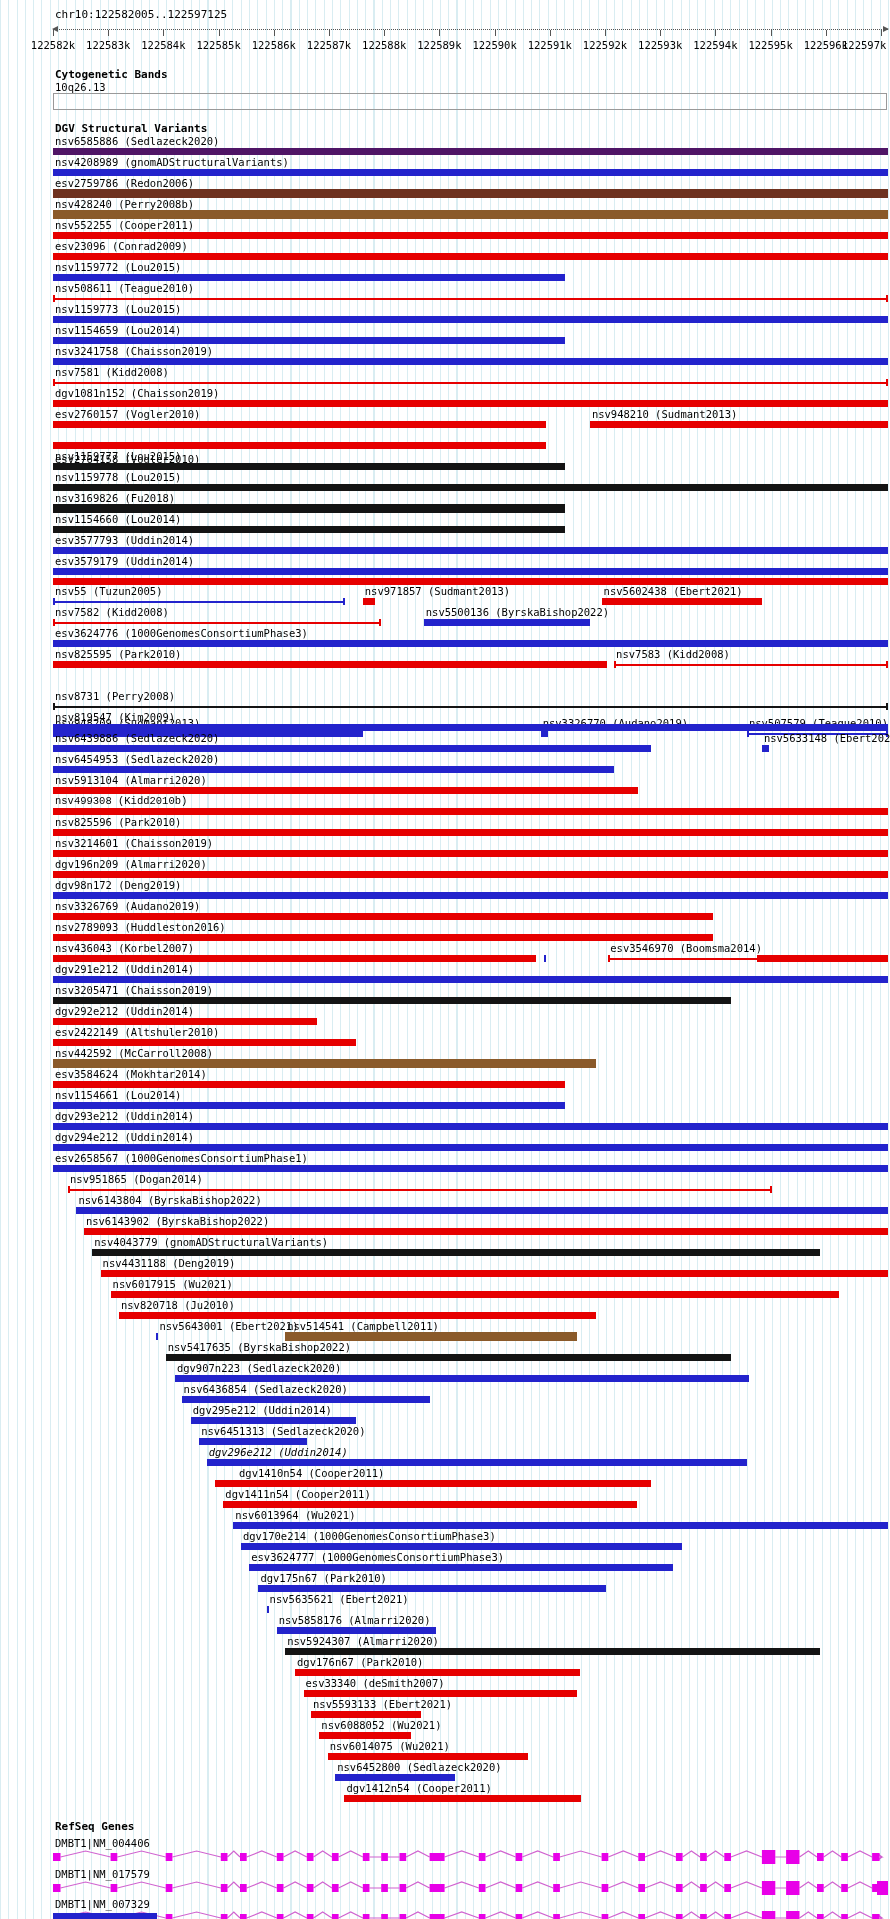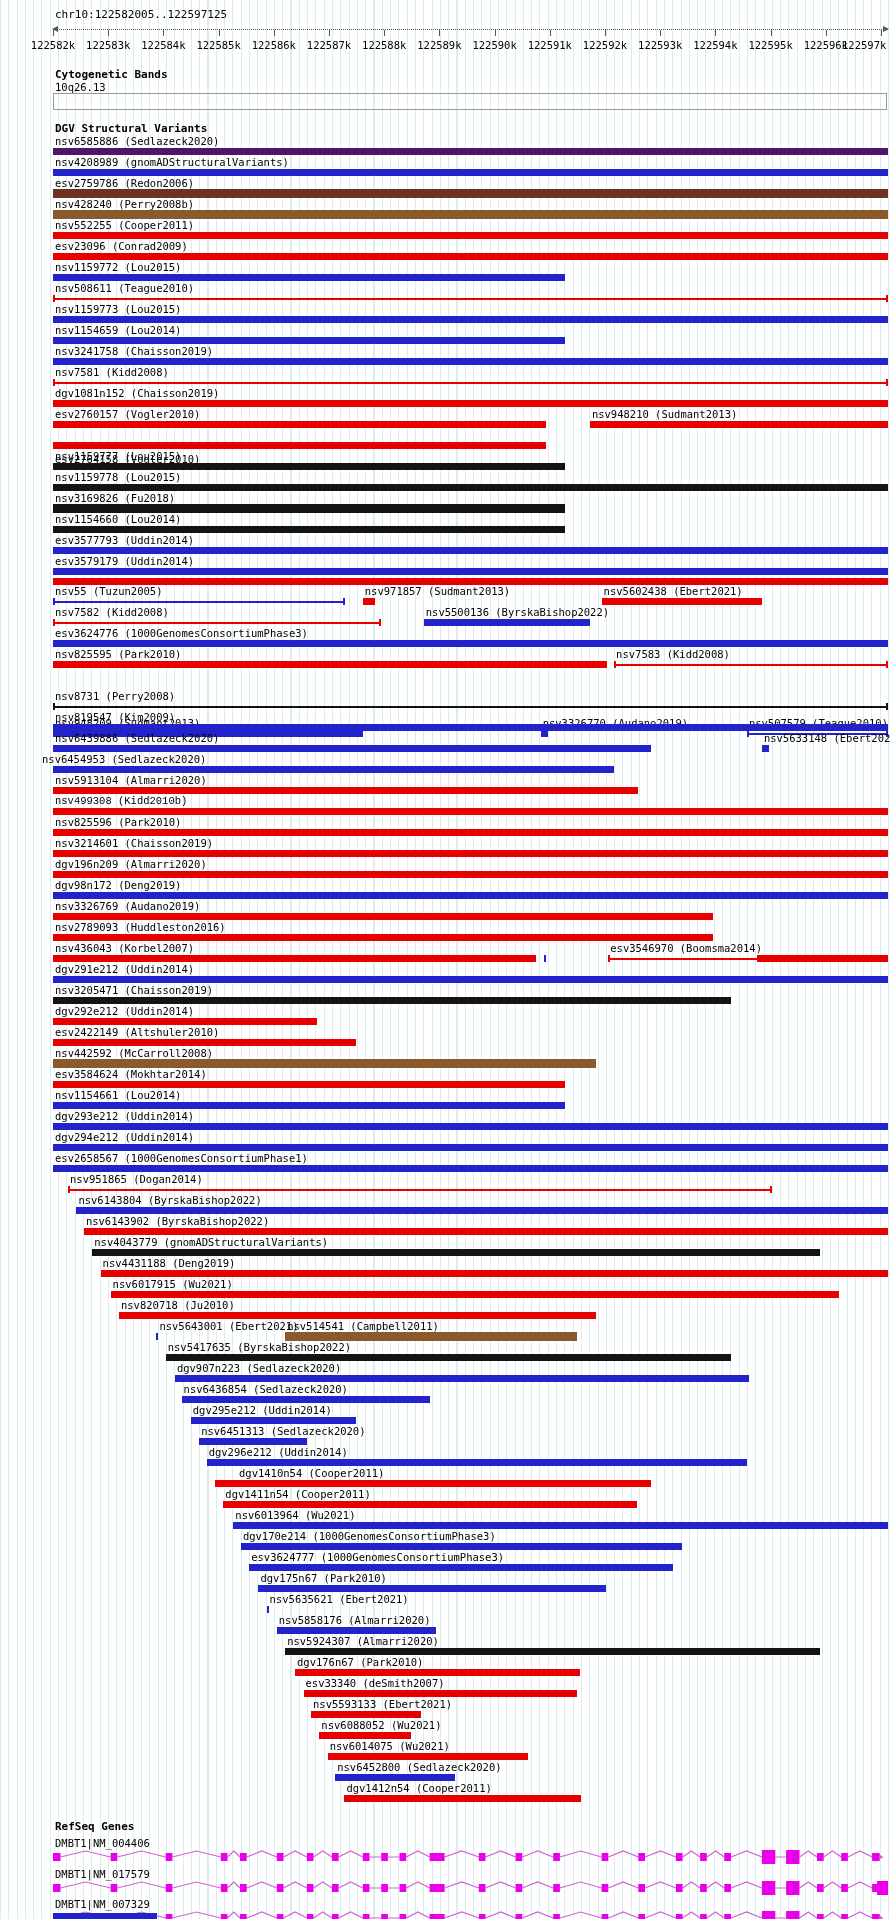--- a/index.html
+++ b/index.html
@@ -221,21 +221,21 @@
       <span class="vlabel" style="left: 55px;">nsv819547 (Kim2009)</span>
       <div class="vbar" style="left: 53px; width: 835px; top: 12px; height: 7px; background: rgb(35, 35, 204);"></div>
     </div>
     <div class="vrow" style="top: 733px; height: 21px;">
       <span class="vlabel" style="left: 55px;">nsv6439886 (Sedlazeck2020)</span>
       <div class="vbar" style="left: 53px; width: 597.86px; top: 12px; height: 7px; background: rgb(35, 35, 204);"></div>
       <span class="vlabel" style="left: 763.915px;">nsv5633148 (Ebert2021)</span>
       <div class="vbar" style="left: 761.915px; width: 6.68px; top: 12px; height: 7px; background: rgb(35, 35, 204);"></div>
     </div>
     <div class="vrow" style="top: 754px; height: 21px;">
-      <span class="vlabel" style="left: 42px;">nsv6454953 (Sedlazeck2020)</span>
+      <span class="vlabel" style="left: 55px;">nsv6454953 (Sedlazeck2020)</span>
       <div class="vbar" style="left: 53px; width: 561.12px; top: 12px; height: 7px; background: rgb(35, 35, 204);"></div>
     </div>
     <div class="vrow" style="top: 775px; height: 21px;">
       <span class="vlabel" style="left: 55px;">nsv5913104 (Almarri2020)</span>
       <div class="vbar" style="left: 53px; width: 585.335px; top: 12px; height: 7px; background: rgb(230, 0, 0);"></div>
     </div>
     <div class="vrow" style="top: 796px; height: 21px;">
       <span class="vlabel" style="left: 55px; font-family: Liberation Mono, monospace;">nsv499308 (Kidd2010b)</span>
       <div class="vbar" style="left: 53px; width: 835px; top: 12px; height: 7px; background: rgb(230, 0, 0);"></div>
     </div>
@@ -362,21 +362,21 @@
       <div class="vbar" style="left: 181.59px; width: 247.995px; top: 12px; height: 7px; background: rgb(35, 35, 204);"></div>
     </div>
     <div class="vrow" style="top: 1405px; height: 21px;">
       <span class="vlabel" style="left: 192.775px;">dgv295e212 (Uddin2014)</span>
       <div class="vbar" style="left: 190.775px; width: 165.33px; top: 12px; height: 7px; background: rgb(35, 35, 204);"></div>
     </div>
     <div class="vrow" style="top: 1426px; height: 21px;">
       <span class="vlabel" style="left: 201.125px;">nsv6451313 (Sedlazeck2020)</span>
       <div class="vbar" style="left: 199.125px; width: 107.715px; top: 12px; height: 7px; background: rgb(35, 35, 204);"></div>
     </div>
-    <div class="vrow" style="top: 1447px; height: 21px;">
+    <div class="vrow" style="top: 1447px; height: 21px; font-style: italic;">
       <span class="vlabel" style="left: 208.64px;">dgv296e212 (Uddin2014)</span>
       <div class="vbar" style="left: 206.64px; width: 540.245px; top: 12px; height: 7px; background: rgb(35, 35, 204);"></div>
     </div>
     <div class="vrow" style="top: 1468px; height: 21px;">
       <span class="vlabel" style="left: 216.99px; margin-left: 22px;">dgv1410n54 (Cooper2011)</span>
       <div class="vbar" style="left: 214.99px; width: 435.87px; top: 12px; height: 7px; background: rgb(230, 0, 0);"></div>
     </div>
     <div class="vrow" style="top: 1489px; height: 21px;">
       <span class="vlabel" style="left: 225.34px;">dgv1411n54 (Cooper2011)</span>
       <div class="vbar" style="left: 223.34px; width: 414.16px; top: 12px; height: 7px; background: rgb(230, 0, 0);"></div>

